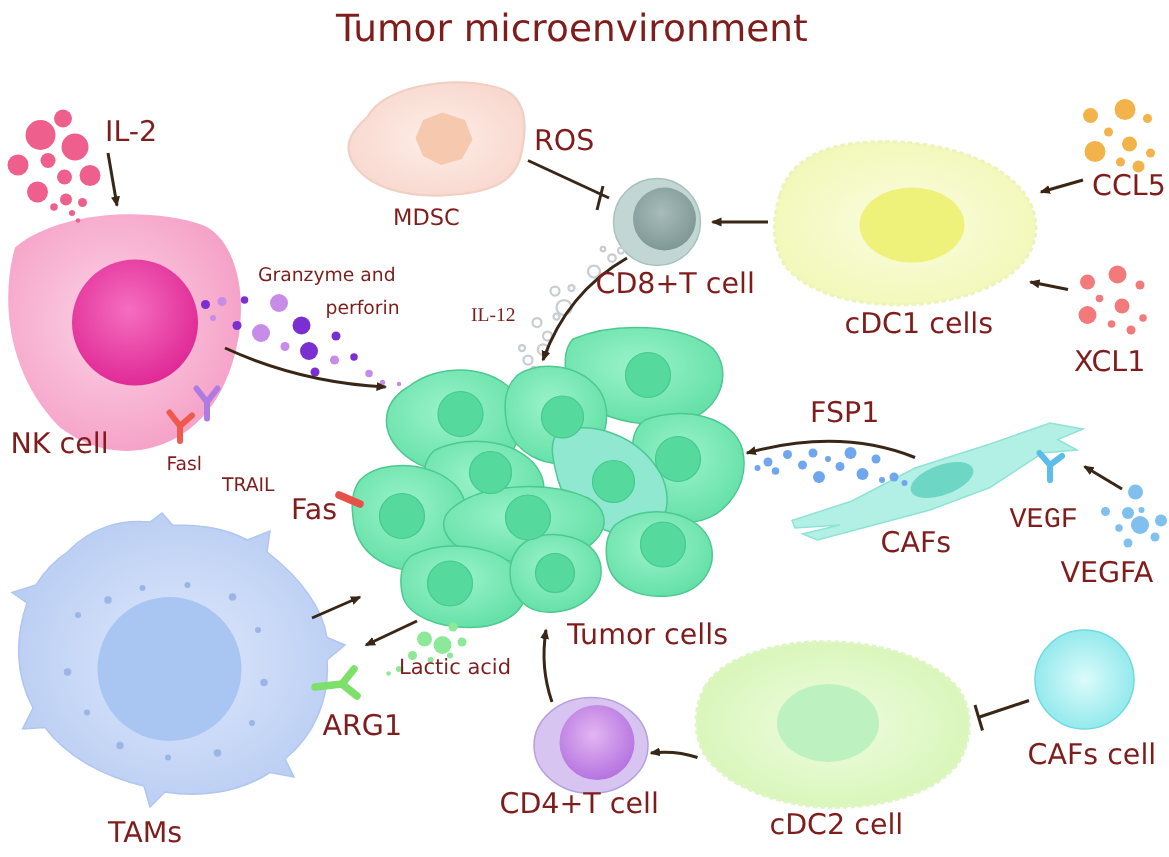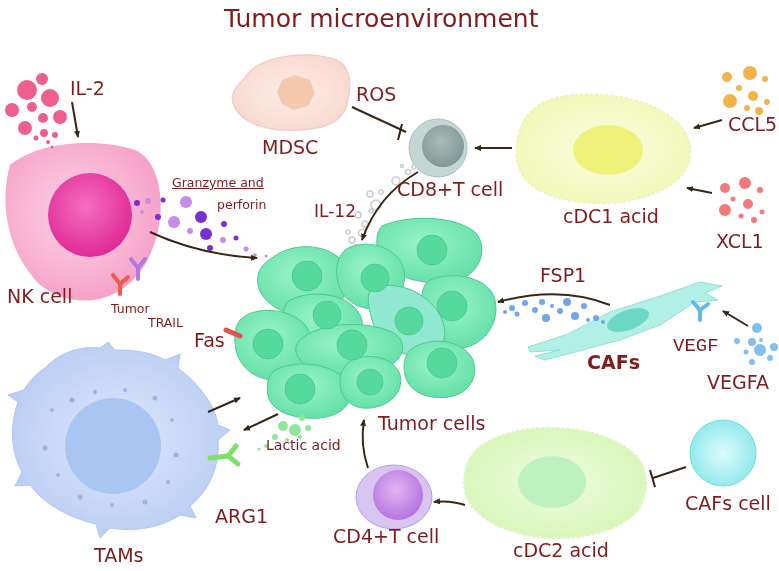--- a/index.html
+++ b/index.html
@@ -294,41 +294,41 @@
     <line x1="352" y1="107" x2="406" y2="132"></line>
     <line x1="402" y1="124" x2="398" y2="140"></line>
     <line x1="686" y1="467" x2="653" y2="478"></line>
     <line x1="650" y1="470" x2="655" y2="487"></line>
   </g>
 </svg>
 
 <div class="lbl title" style="left:224px;top:6px;">Tumor microenvironment</div>
 
 <div class="lbl big" style="left:70px;top:79px;">IL-2</div>
-<div class="lbl mid" style="left:262px;top:138px;font-size:19px;">MDSC</div>
+<div class="lbl mid" style="left:262px;top:138px;font-size:15px;">MDSC</div>
 <div class="lbl big" style="left:356px;top:85px;">ROS</div>
 <div class="lbl big" style="left:397px;top:180px;">CD8+T cell</div>
-<div class="lbl big" style="left:563px;top:207px;">cDC1 acid</div>
+<div class="lbl big" style="left:563px;top:207px;">cDC1 cells</div>
 <div class="lbl big" style="left:728px;top:115px;">CCL5</div>
 <div class="lbl big" style="left:716px;top:232px;">XCL1</div>
 
-<div class="lbl small" style="left:172px;top:177px;text-decoration:underline;">Granzyme and</div>
+<div class="lbl small" style="left:172px;top:177px;">Granzyme and</div>
 <div class="lbl small" style="left:217px;top:199px;">perforin</div>
-<div class="lbl small" style="left:314px;top:203px;font-size:17px;">IL-12</div>
+<div class="lbl small" style="left:314px;top:203px;font-size:13px;font-family:Liberation Serif, serif;">IL-12</div>
 
 <div class="lbl big" style="left:7px;top:287px;">NK cell</div>
 <div class="lbl small" style="left:148px;top:277px;margin-top:40px;">TRAIL</div>
-<div class="lbl small" style="left:111px;top:303px;">Tumor</div>
+<div class="lbl small" style="left:111px;top:303px;">Fasl</div>
 <div class="lbl big" style="left:194px;top:331px;">Fas</div>
 
 <div class="lbl big" style="left:540px;top:266px;">FSP1</div>
-<div class="lbl big" style="left:587px;top:353px;font-weight:bold;">CAFs</div>
+<div class="lbl big" style="left:587px;top:353px;">CAFs</div>
 <div class="lbl big" style="left:673px;top:337px;font-family:Liberation Mono, monospace;">VEGF</div>
 <div class="lbl big" style="left:707px;top:373px;">VEGFA</div>
 
 <div class="lbl big" style="left:378px;top:414px;">Tumor cells</div>
 <div class="lbl small" style="left:266px;top:438px;font-size:14px;">Lactic acid</div>
-<div class="lbl big" style="left:215px;top:475px;margin-top:32px;">ARG1</div>
-<div class="lbl big" style="left:94px;top:546px;">TAMs</div>
+<div class="lbl big" style="left:215px;top:475px;">ARG1</div>
+<div class="lbl big" style="left:72px;top:546px;">TAMs</div>
 
 <div class="lbl big" style="left:333px;top:527px;text-align:center;">CD4+T cell</div>
-<div class="lbl big" style="left:513px;top:541px;">cDC2 acid</div>
+<div class="lbl big" style="left:513px;top:541px;">cDC2 cell</div>
 <div class="lbl big" style="left:685px;top:494px;">CAFs cell</div>
 
 </body></html>

